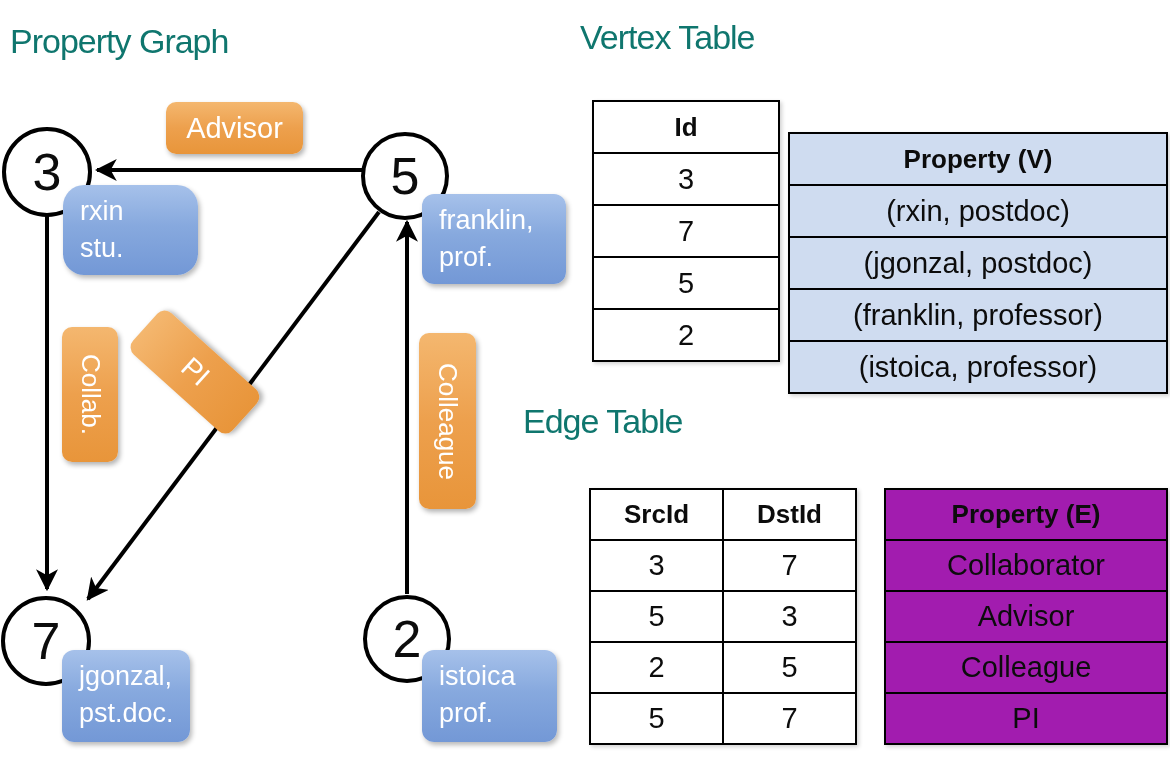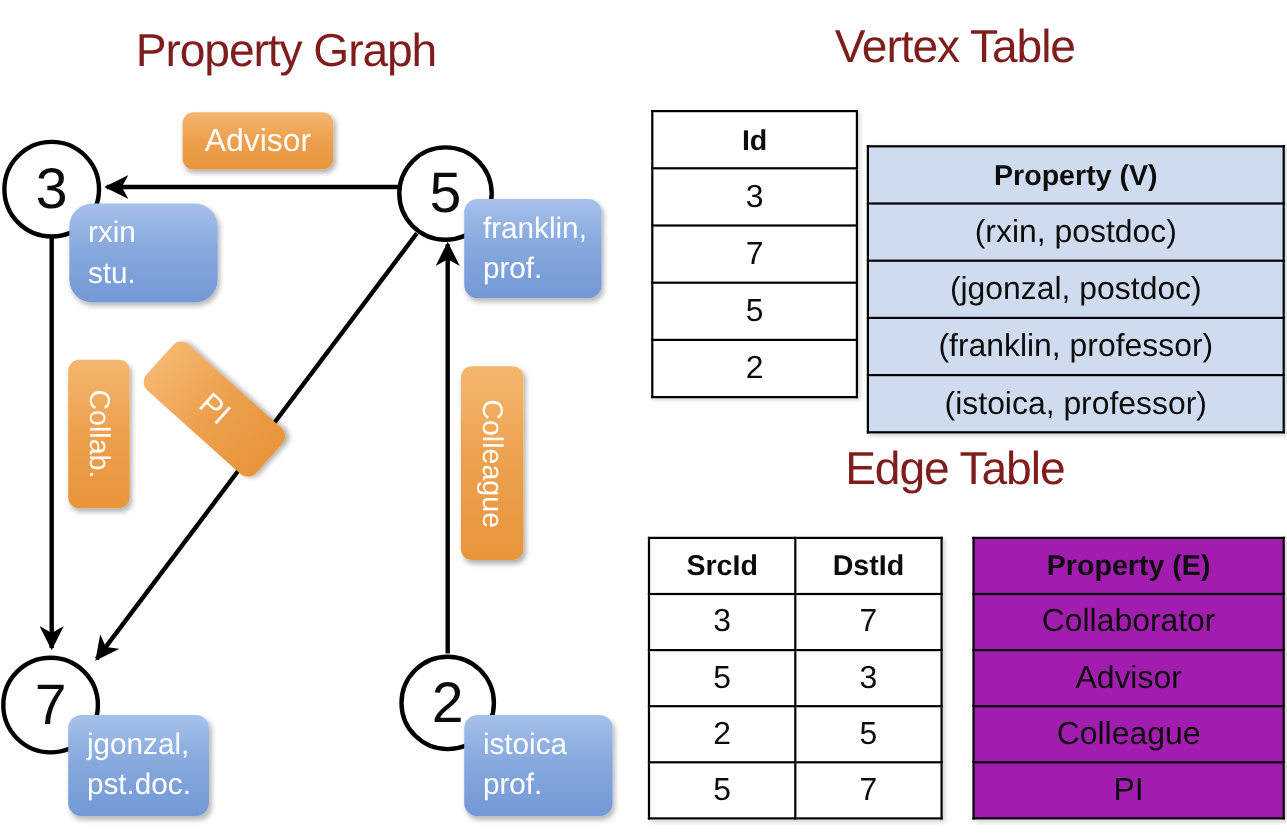--- a/index.html
+++ b/index.html
@@ -2,22 +2,22 @@
 <html><head>
 <meta charset="utf-8">
 <style>
   html,body { margin:0; padding:0; background:#fff; }
   * { box-sizing:border-box; }
   #stage {
     position:relative; width:1170px; height:760px; overflow:hidden;
     background:#fff; font-family:"Liberation Sans", sans-serif; color:#111;
   }
   .title {
-    position:absolute; font-size:42px; letter-spacing:-1px;
-    color:#7f1d1d; text-align:center; white-space:nowrap;
+    position:absolute; font-size:34px; letter-spacing:-1px;
+    color:#0f766e; white-space:nowrap;
   }
   
   #edges-svg { position:absolute; left:0; top:0; width:580px; height:760px; }
   .node {
     position:absolute; border:4px solid #000; border-radius:50%;
     background:#fff; display:flex; align-items:center; justify-content:center;
     font-size:52px; color:#0c0c0c; z-index:3;
   }
   .elabel {
     position:absolute; z-index:4;
@@ -78,21 +78,21 @@
     <span>7</span>
   </div>
   <div class="node" style="left:363px; top:595px; width:88px; height:88px;">
     <span>2</span>
   </div>
 
   <div class="vprop" style="left:63px; top:185px; width:135px; height:90px;border-radius:21px;">
     <div>rxin</div>
     <div>stu.</div>
   </div>
-  <div class="vprop" style="left:422px; top:181px; width:125px; height:90px;">
+  <div class="vprop" style="left:422px; top:194px; width:144px; height:90px;">
     <div>franklin,</div>
     <div>prof.</div>
   </div>
   <div class="vprop" style="left:62px; top:650px; width:128px; height:92px;">
     <div>jgonzal,</div>
     <div>pst.doc.</div>
   </div>
   <div class="vprop" style="left:422px; top:650px; width:135px; height:92px;">
     <div>istoica</div>
     <div>prof.</div>
@@ -146,21 +146,21 @@
         </tr>
       <tr>
           <td>(franklin, professor)</td>
         </tr>
       <tr>
           <td>(istoica, professor)</td>
         </tr>
     </tbody>
   </table>
 
-  <div class="title" style="left:580px; top:402px; width:576px;">Edge Table</div>
+  <div class="title" style="left:523px; top:402px; width:576px;">Edge Table</div>
 
   <table class="dtable short" style="left:589px; top:488px; width:268px;">
     <colgroup>
         <col style="width:50%">
         <col style="width:50%">
       </colgroup>
     <tbody>
       <tr>
         <td class="hdr">SrcId</td>
         <td class="hdr">DstId</td>

